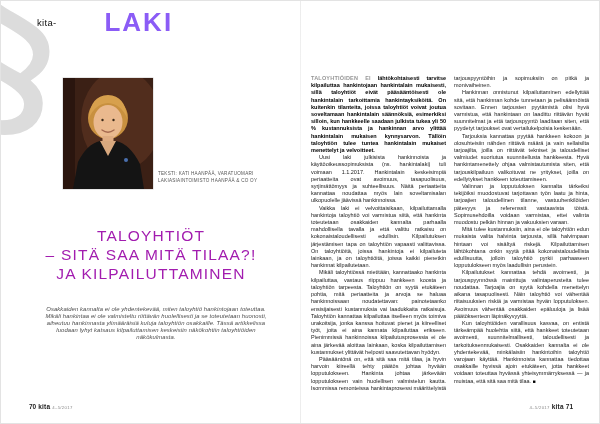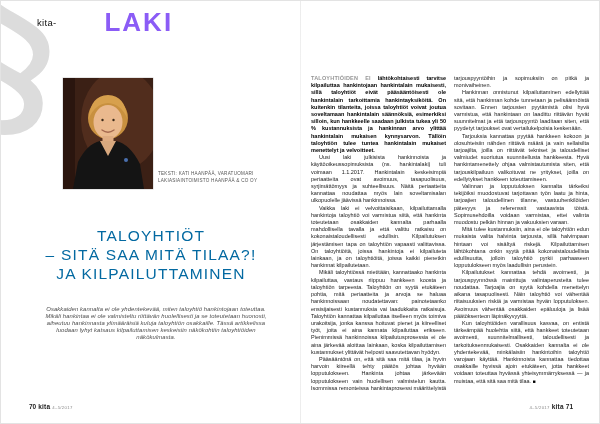--- a/index.html
+++ b/index.html
@@ -7,21 +7,21 @@
   .spread{position:relative;width:598px;height:422px;border:1px solid #e3e3e3;background:#fff;overflow:hidden;}
   .gutter{position:absolute;left:299px;top:0;width:1px;height:100%;background:linear-gradient(#ececec,#f7f7f7 40%,#f7f7f7 60%,#ececec);}
   
   .page-left{position:absolute;left:0;top:0;width:300px;height:422px;}
   .section-mark{position:absolute;left:-46px;top:-62px;font-family:"DejaVu Sans",sans-serif;font-size:208px;line-height:1;color:#dcdcdc;font-weight:400;user-select:none;}
   .masthead{position:absolute;left:36px;top:8px;display:flex;align-items:center;}
   .masthead .kita{font-size:9.5px;color:#111;font-weight:400;letter-spacing:.3px;}
   .masthead .laki{font-size:26px;color:#8b5cf6;font-weight:700;letter-spacing:2px;line-height:1;margin-left:48px;}
   .photo{position:absolute;left:62px;top:77px;width:90px;height:111px;box-shadow:0 0 0 .5px #ccc;}
   .credit{position:absolute;left:157px;top:169px;font-size:4.6px;line-height:7px;color:#555;letter-spacing:.25px;}
-  .title{position:absolute;left:15px;top:225px;width:270px;text-align:center;color:#0369a1;font-weight:300;font-size:15.5px;line-height:19px;letter-spacing:1.2px;}
+  .title{position:absolute;left:15px;top:225px;width:270px;text-align:center;color:#a21caf;font-weight:300;font-size:15.5px;line-height:19px;letter-spacing:1.2px;}
   .intro{position:absolute;left:38px;top:299px;width:234px;text-align:center;font-style:italic;font-size:5.9px;line-height:7px;color:#4a4a4a;letter-spacing:.1px;}
   
   .body-cols{position:absolute;left:310px;top:74px;width:278px;height:334px;column-count:2;column-gap:8px;overflow:hidden;}
   .body-cols p{margin:0;font-size:5.5px;line-height:7.2px;text-align:justify;color:#1a1a1a;text-indent:8px;}
   .body-cols p.lead{text-indent:0;font-weight:bold;color:#000;}
   .body-cols .opener{color:#969696;font-weight:bold;letter-spacing:.2px;}
   .endmark{font-size:5px;color:#000;}
   
   .footer{position:absolute;bottom:13px;font-size:6px;color:#222;display:flex;align-items:baseline;gap:2px;}
   .footer-left{left:28px;}

